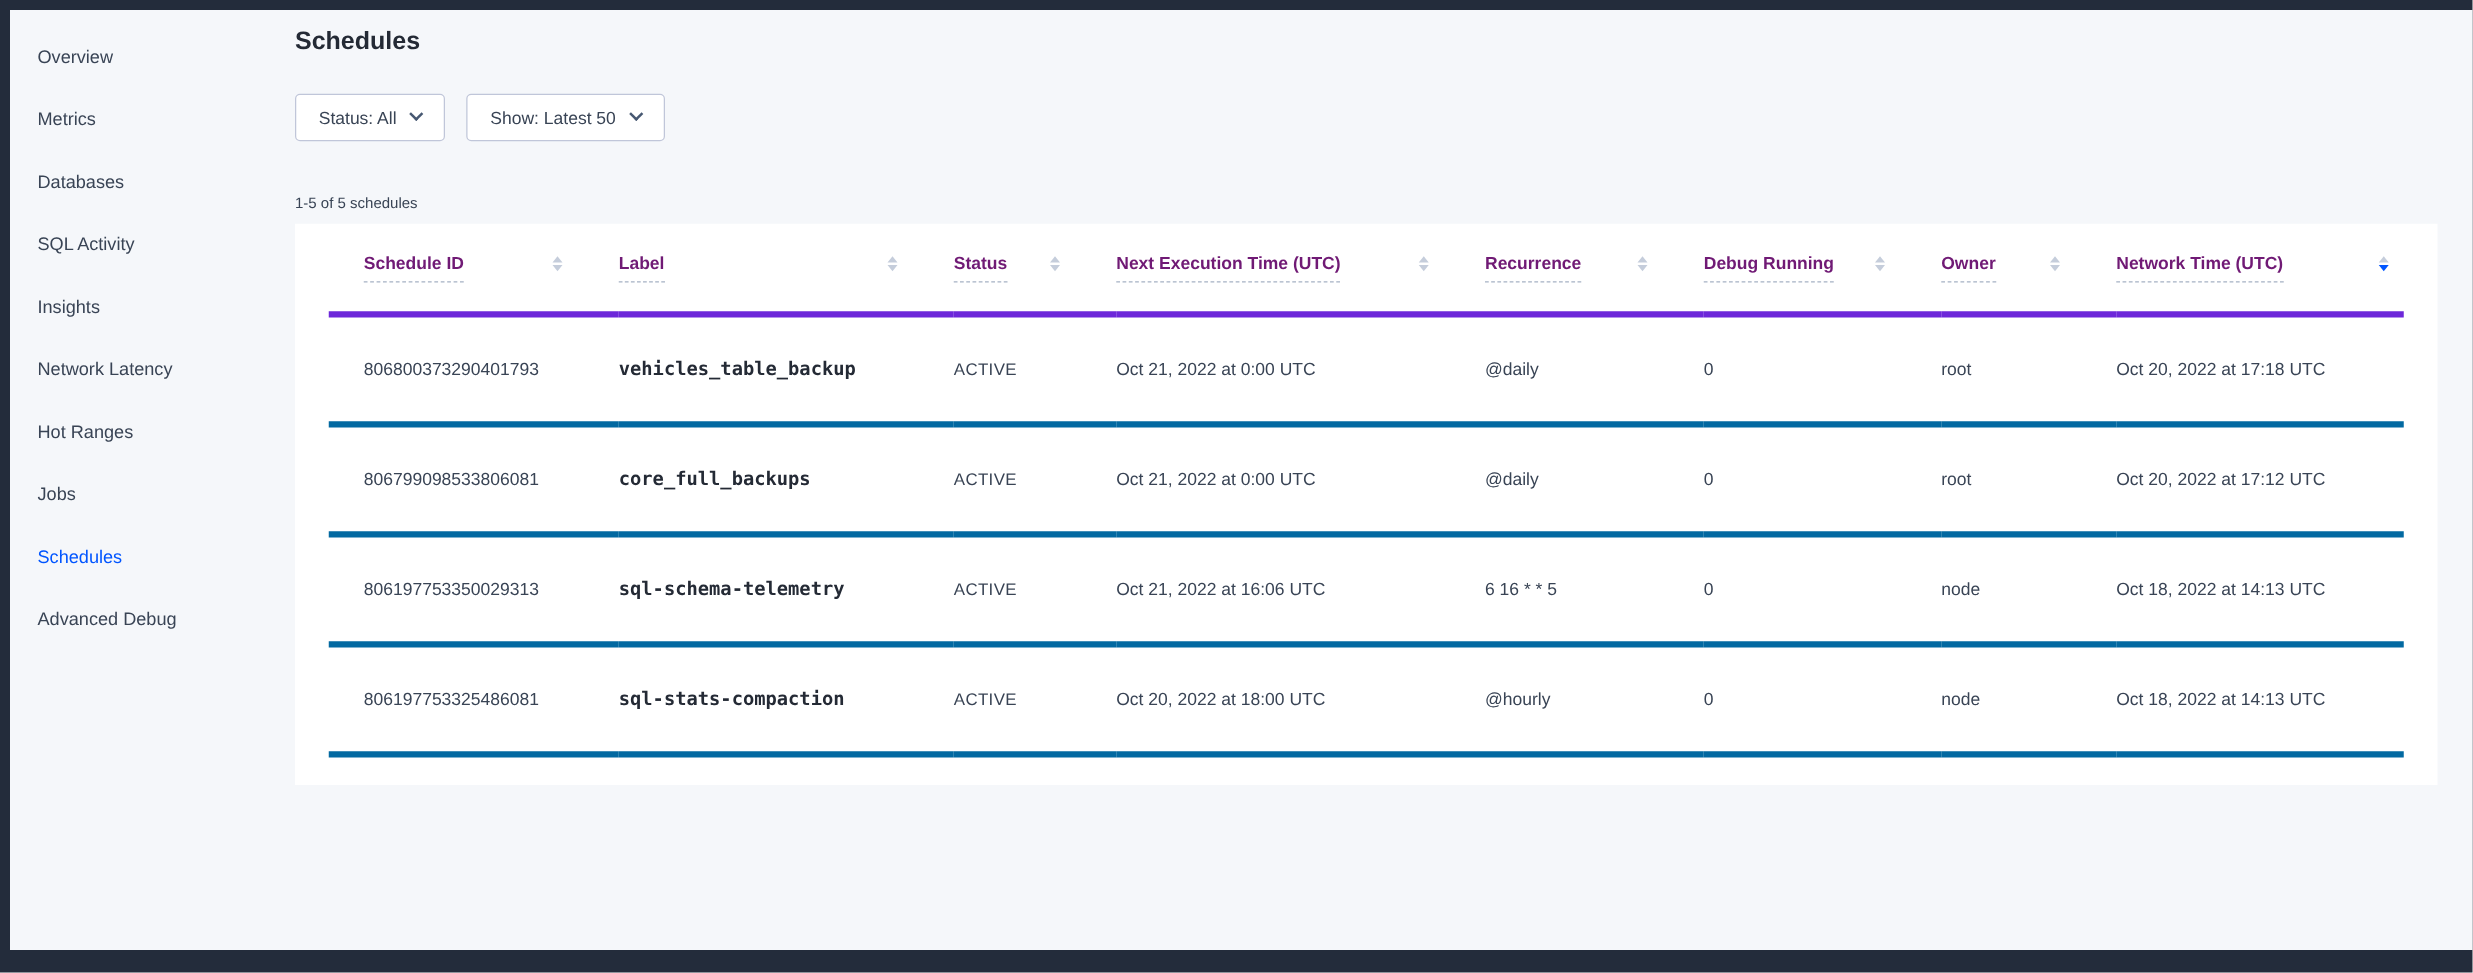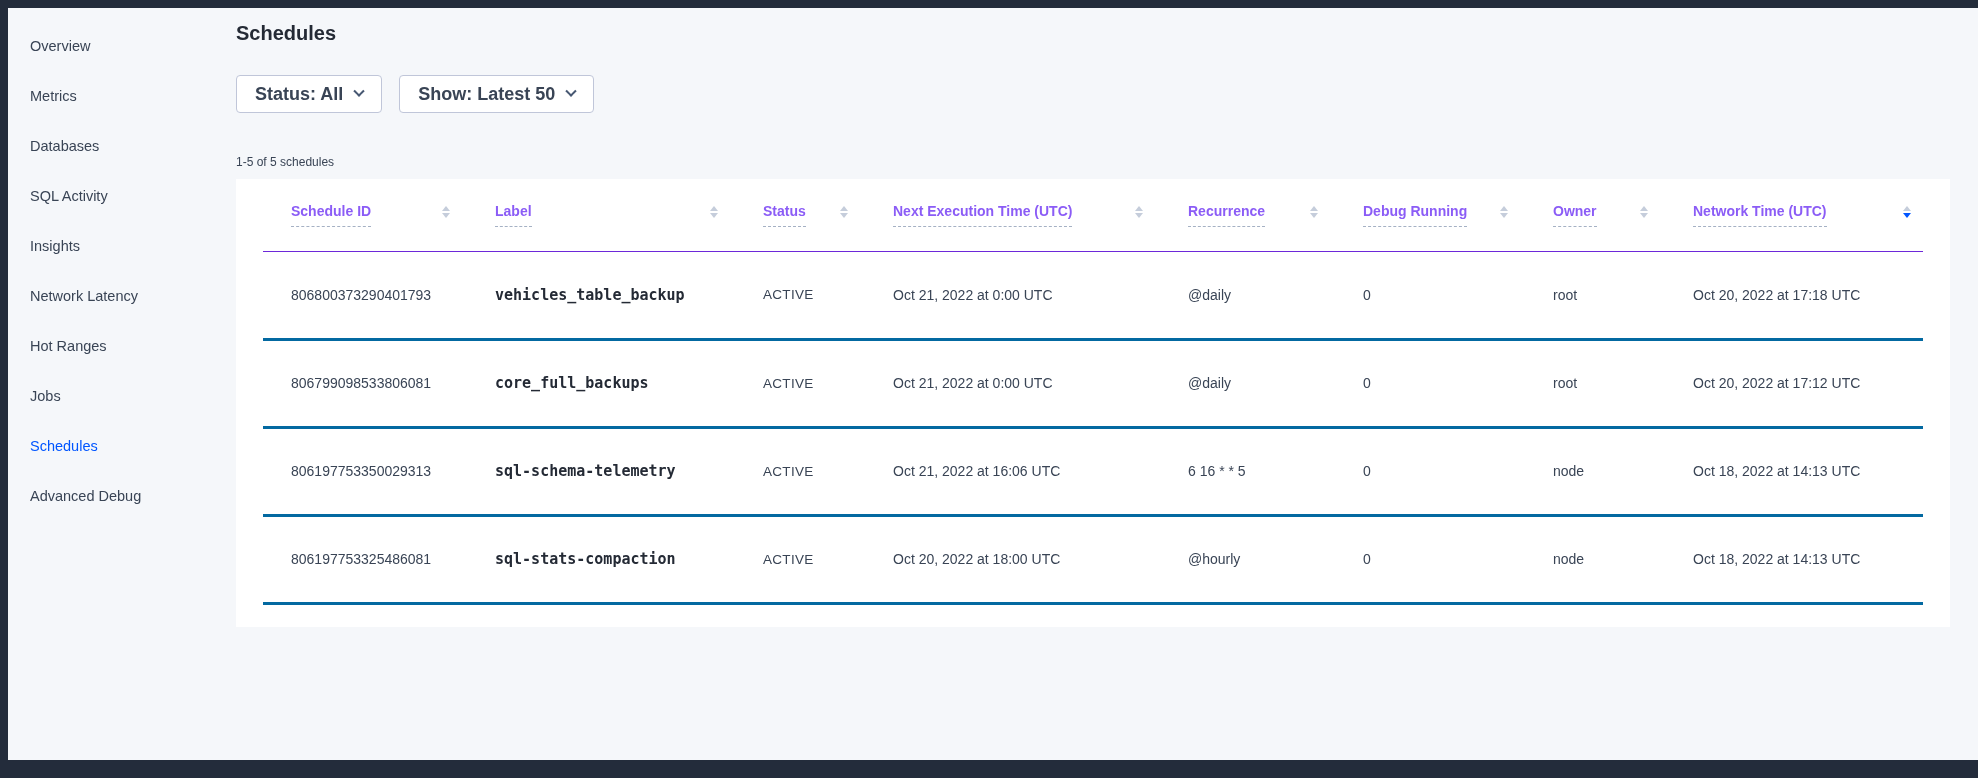--- a/index.html
+++ b/index.html
@@ -53,22 +53,22 @@
   .filter-btn {
     display: inline-flex;
     align-items: center;
     gap: 12px;
     height: 38px;
     padding: 0 18px;
     background: #ffffff;
     border: 1px solid #c0c6d9;
     border-radius: 4px;
     font-family: "Liberation Sans", "DejaVu Sans", sans-serif;
-    font-size: 18px;
-    font-weight: 700;
+    font-size: 14px;
+    font-weight: 400;
     color: #394455;
     cursor: pointer;
   }
   .chev {
     width: 8px; height: 8px;
     border-right: 2px solid #475872;
     border-bottom: 2px solid #475872;
     transform: rotate(45deg) translate(-2px, -2px);
     display: inline-block;
   }
@@ -87,22 +87,22 @@
     width: 100%;
     border-collapse: collapse;
     table-layout: fixed;
   }
   thead tr { height: 72px; }
   th {
     text-align: right;
     vertical-align: middle;
     font-size: 14px;
     font-weight: 700;
-    color: #8b5cf6;
-    border-bottom: 1px solid #6d28d9;
+    color: #701a75;
+    border-bottom: 5px solid #6d28d9;
     cursor: pointer;
   }
   th:first-child, td:first-child { padding-left: 28px; }
   .th-inner {
     display: flex;
     justify-content: space-between;
     align-items: center;
     padding-right: 45px;
   }
   th:last-child .th-inner { padding-right: 12px; }
@@ -118,21 +118,21 @@
   }
   .tri { width: 0; height: 0; border-left: 4px solid transparent; border-right: 4px solid transparent; }
   .tri-up { border-bottom: 5px solid #c5cddb; }
   .tri-down { border-top: 5px solid #c5cddb; }
   .tri-down.active { border-top-color: #0055ff; }
   tbody tr { height: 88px; }
   td {
     vertical-align: middle;
     font-size: 14px;
     color: #394455;
-    border-bottom: 3px solid #0369a1;
+    border-bottom: 5px solid #0369a1;
   }
   td.label-cell span {
     font-family: "DejaVu Sans Mono", "Liberation Mono", monospace;
     font-weight: 700;
     font-size: 15px;
     color: #242a35;
   }
   td.status-cell { font-size: 13.5px; letter-spacing: 0.3px; }
 </style>
 </head>

